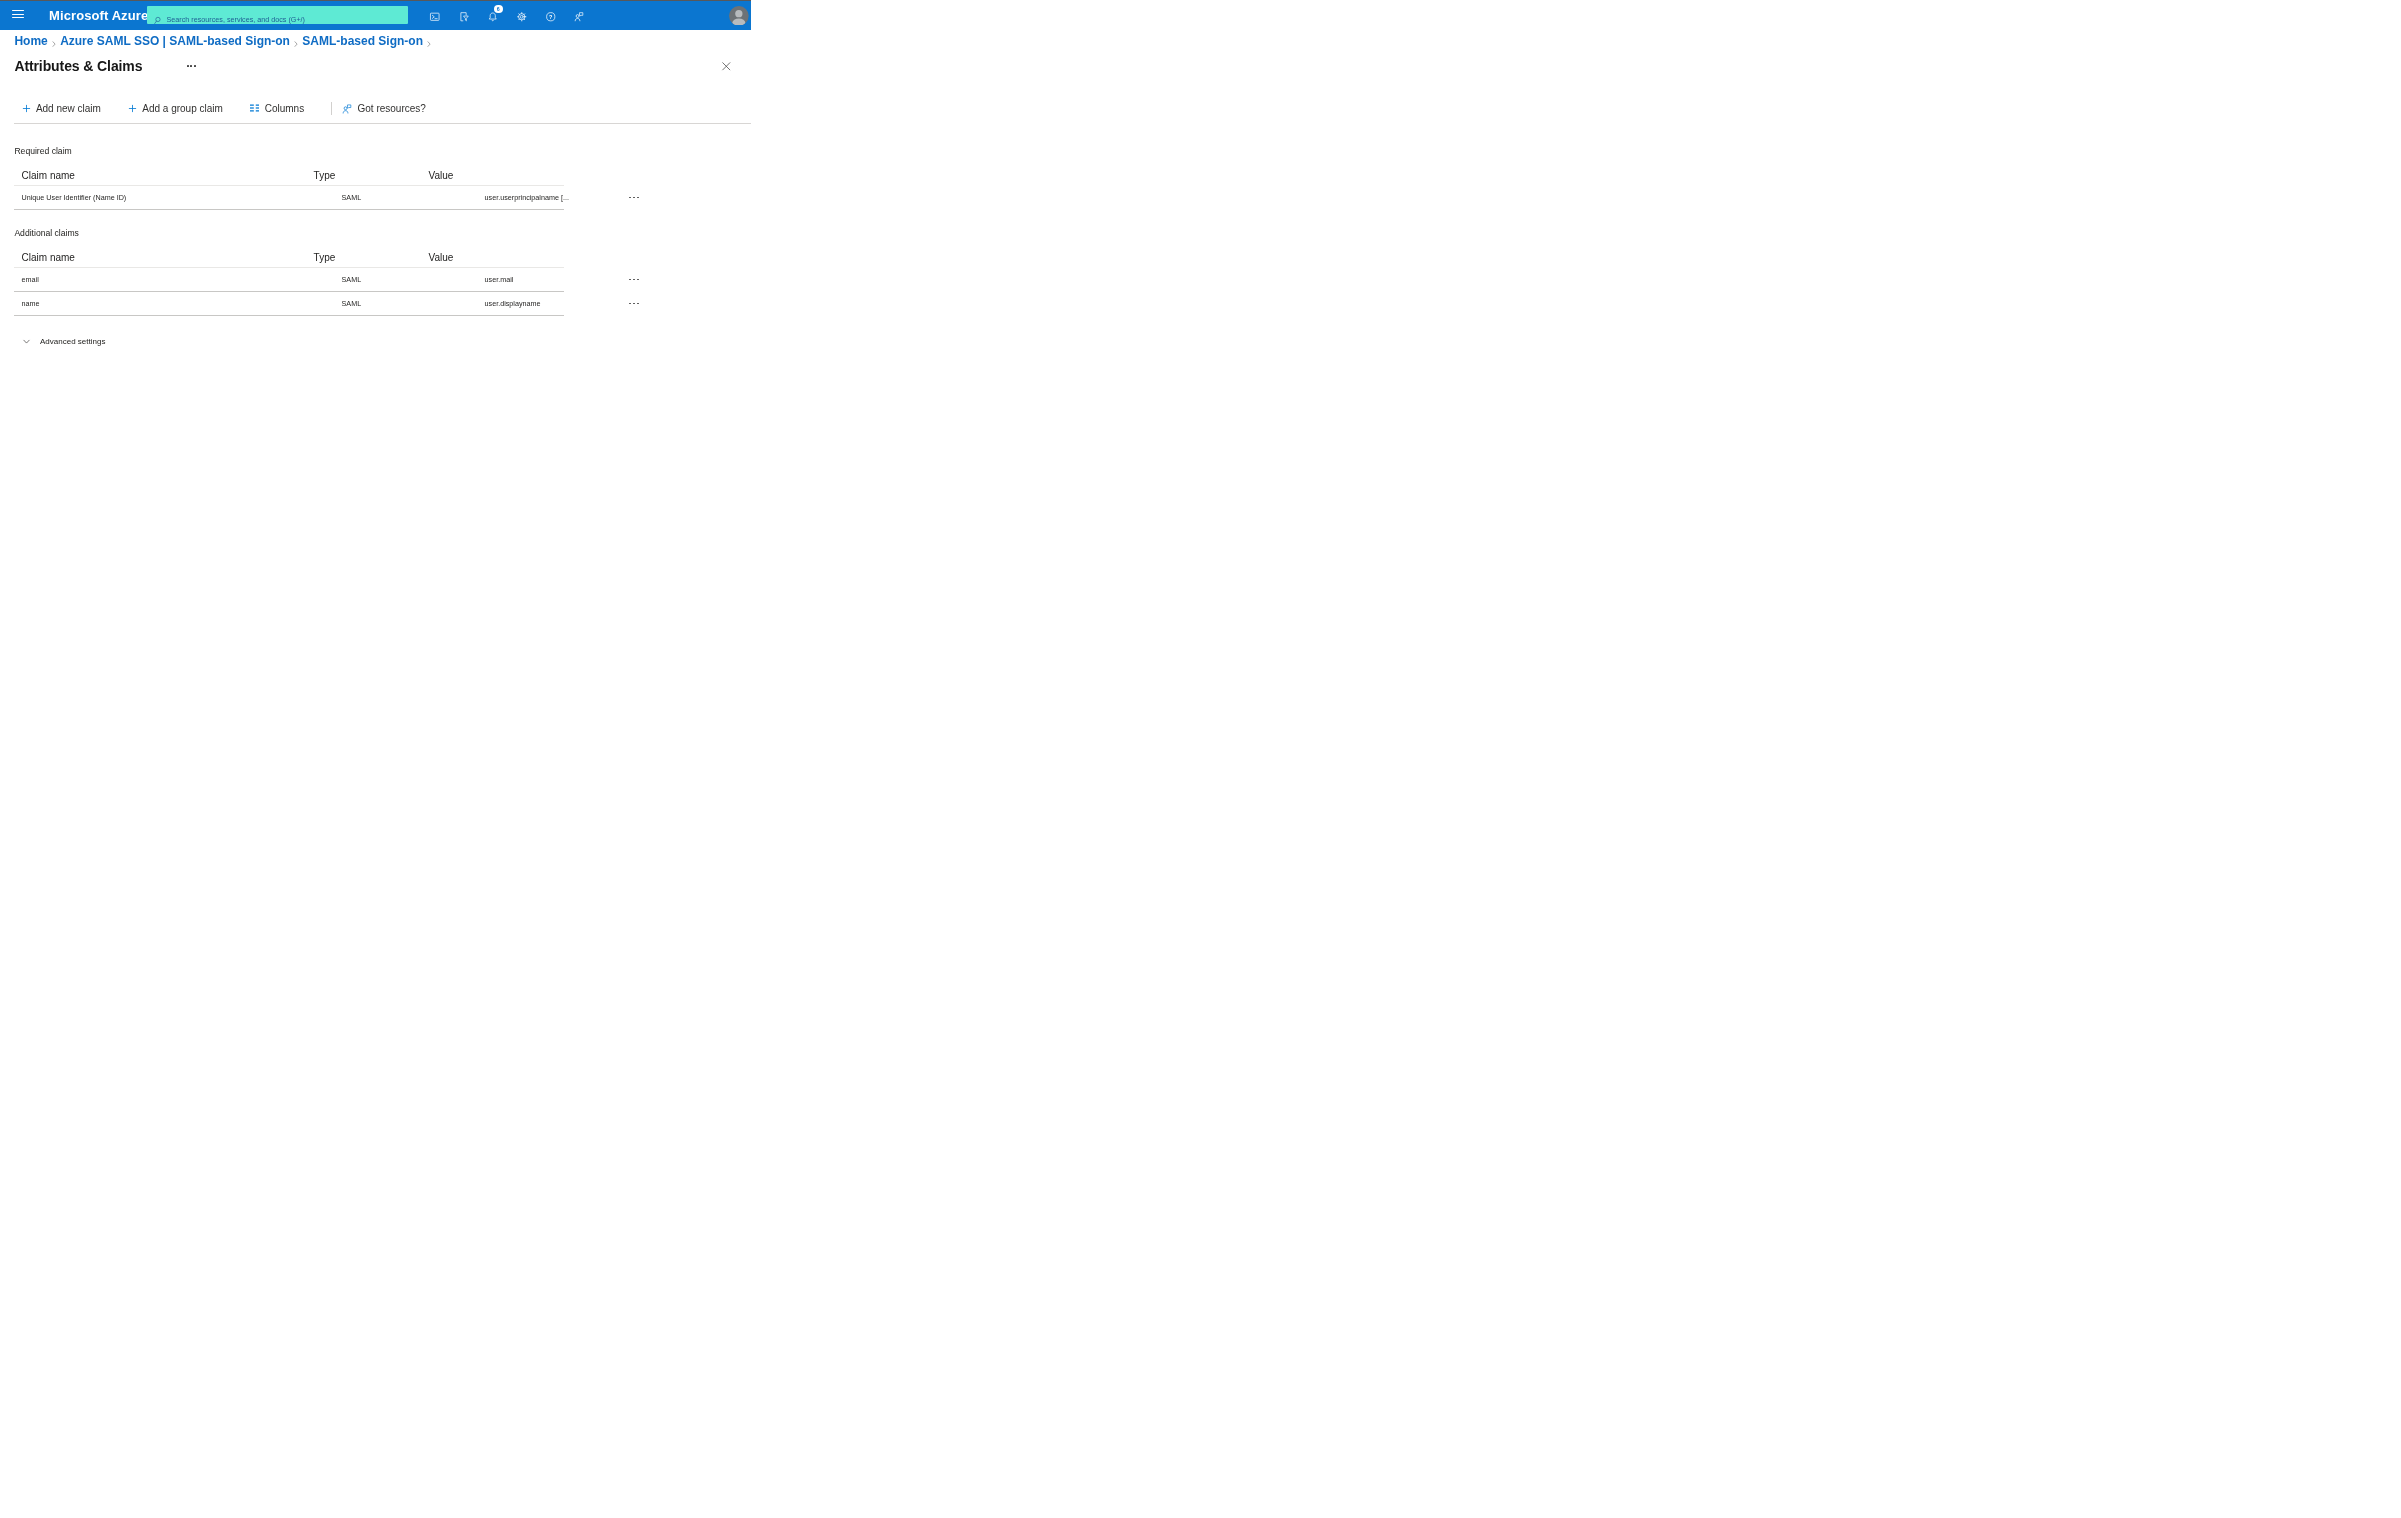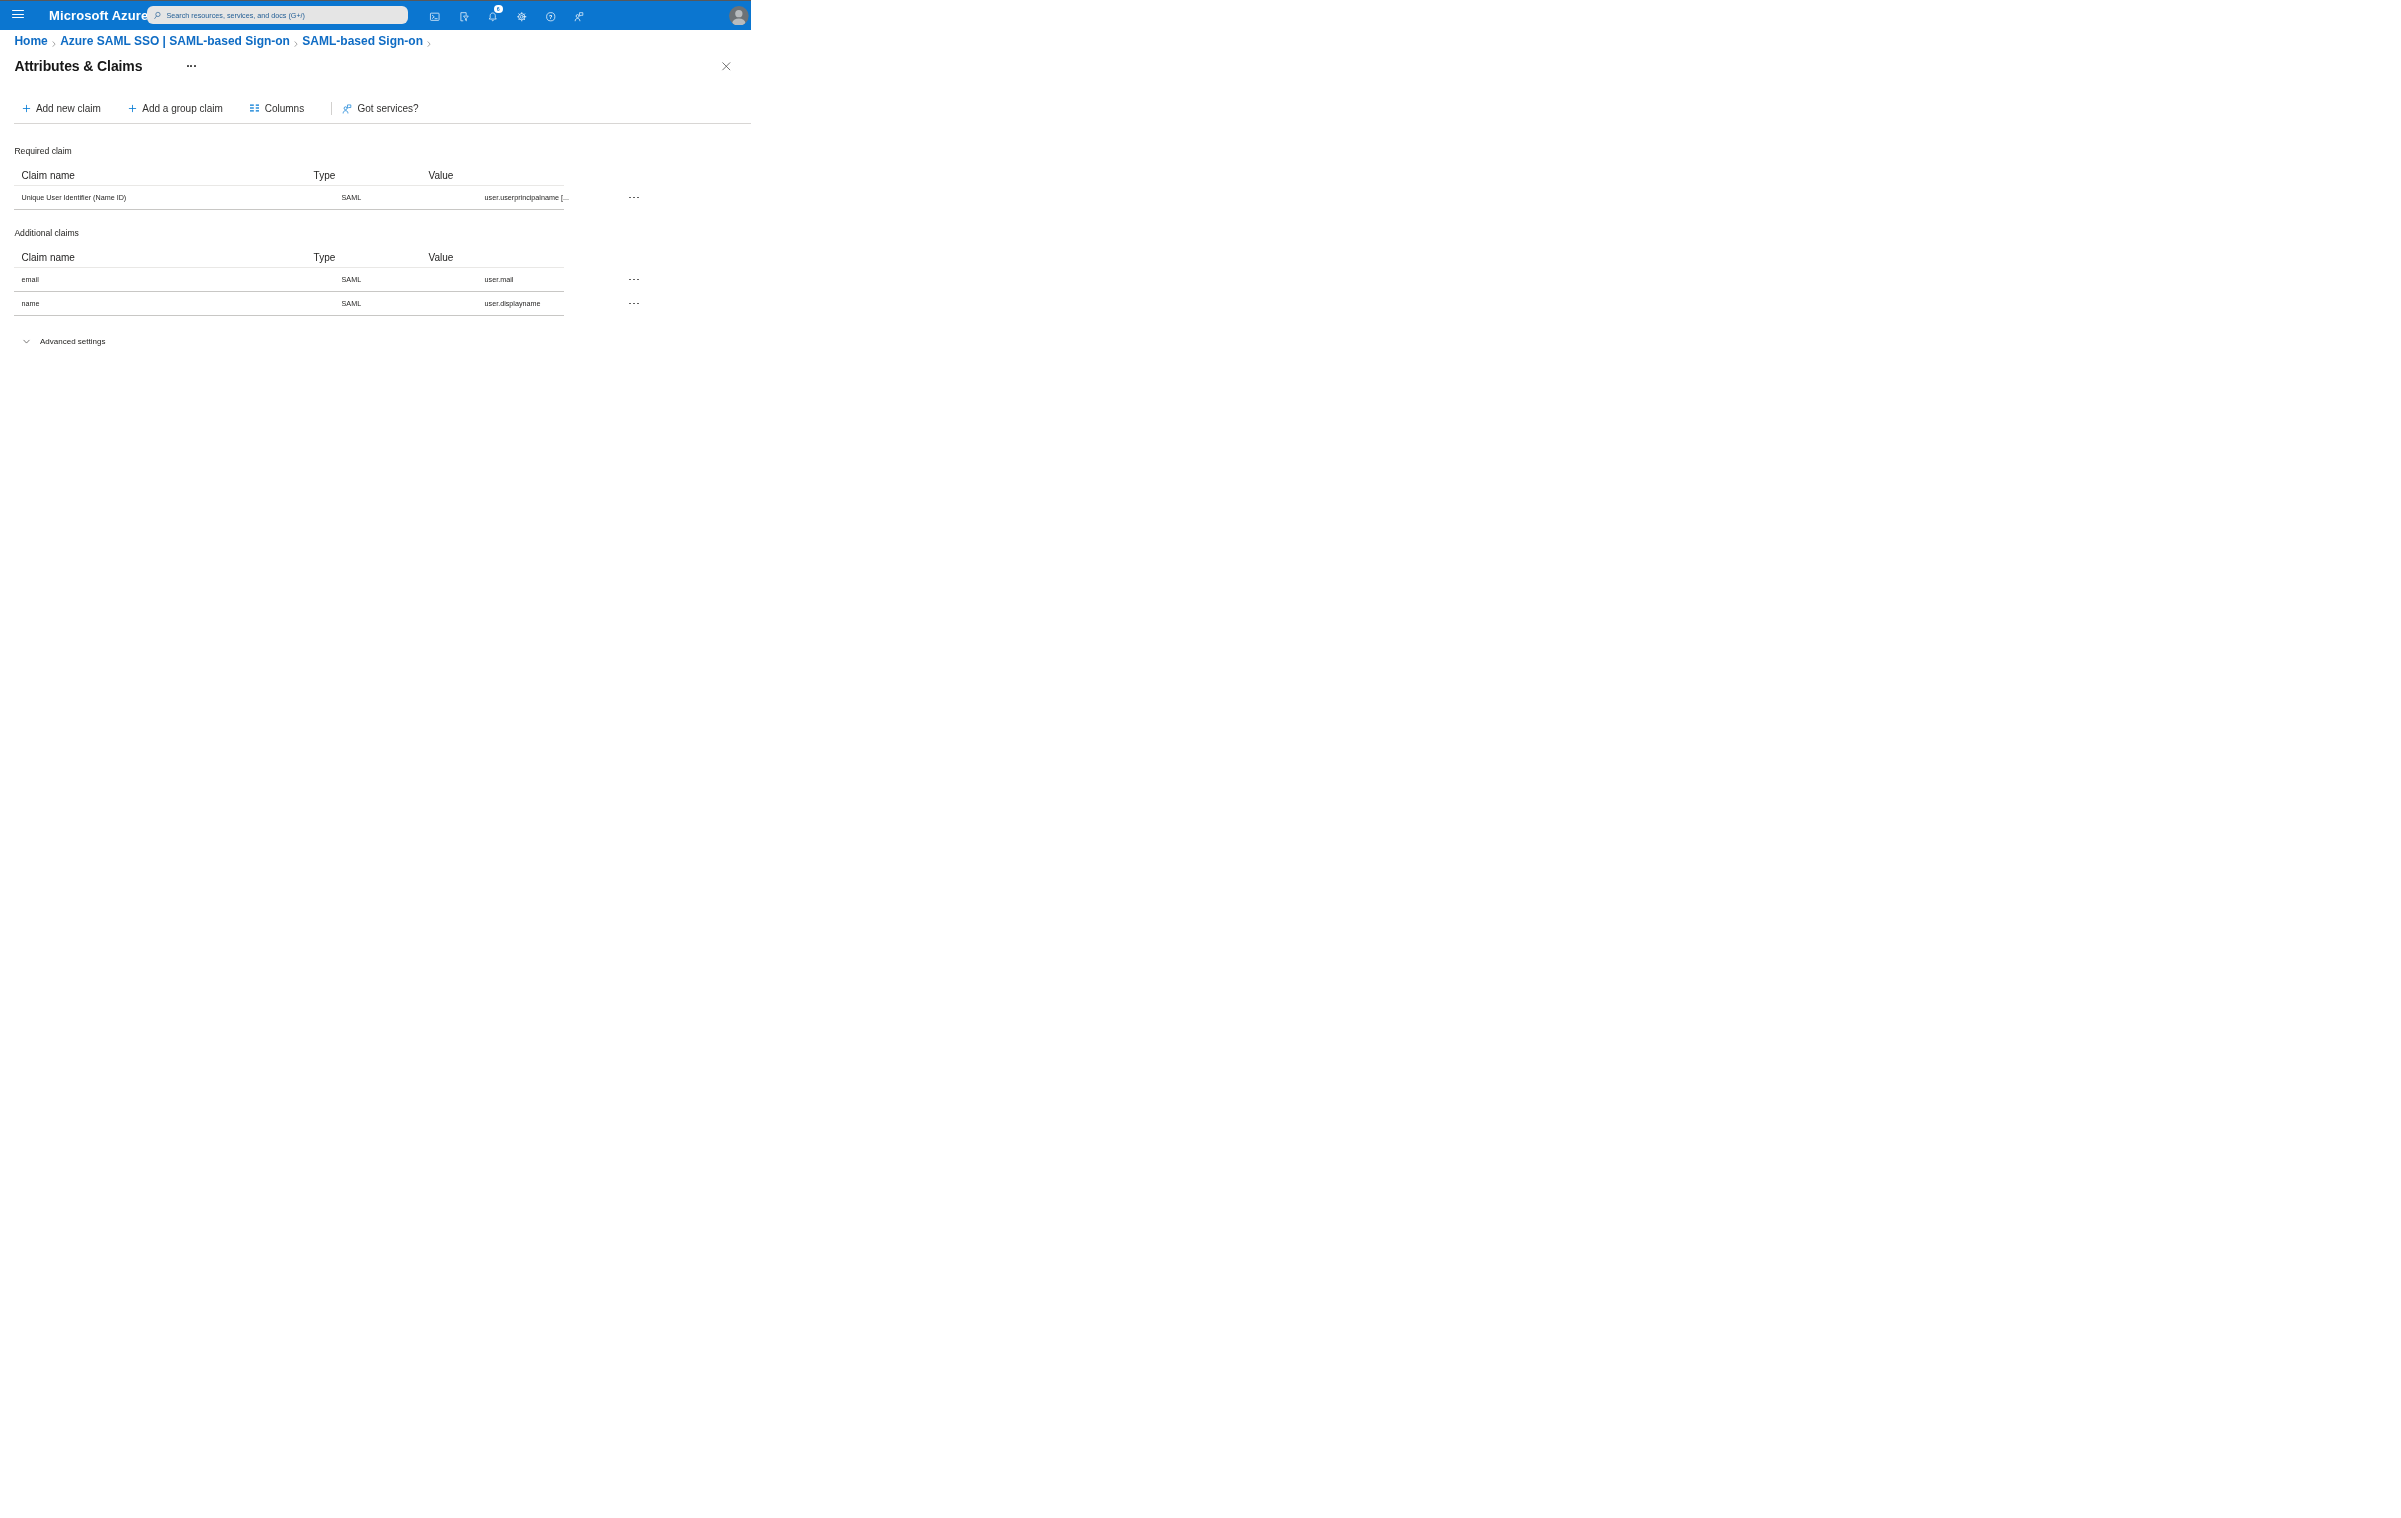--- a/index.html
+++ b/index.html
@@ -8,21 +8,21 @@
   .screen { position:relative; width:751px; height:380px; background:#ffffff; overflow:hidden; }
 
   
   .window-strip { position:absolute; left:0; top:0; width:100%; height:1px; background:#58585a; }
 
   
   .topbar { position:absolute; left:0; top:1px; width:100%; height:29px; background:#0b76d0; }
   .hamburger { position:absolute; left:10.6px; top:8.2px; width:14.4px; height:12.5px; background:transparent; border:none; cursor:pointer; }
   .hamburger span { display:block; width:11.5px; height:1.2px; background:#fff; margin:0 auto 2.5px auto; border-radius:0.5px; }
   .brand { position:absolute; left:49px; top:0; height:29px; display:flex; align-items:center; color:#fff; font-size:13px; font-weight:700; letter-spacing:0.1px; cursor:pointer; }
-  .searchbox { position:absolute; left:147px; top:5.3px; width:261px; height:18px; background:#e5e5e5; border-radius:6px; display:flex; align-items:center; padding:0 4.8px 0 6.2px; }
+  .searchbox { position:absolute; left:147px; top:5.3px; width:261px; height:18px; background:#5eead4; border-radius:1px; display:flex; align-items:flex-end; padding:0 4.8px 0 6.2px; }
   .searchbox svg { flex:0 0 auto; }
   .searchbox input { flex:1; margin-left:4.8px; border:none; outline:none; background:transparent; font-family:"Liberation Sans",sans-serif; font-size:7.2px; color:#1f5c94; }
   .searchbox input::placeholder { color:#1f5c94; opacity:1; }
   .topbar-iconbtn { position:absolute; top:9px; width:11.5px; height:11.5px; background:transparent; border:none; cursor:pointer; padding:0; }
   .badge { position:absolute; left:494px; top:3.8px; width:8.6px; height:8.6px; border-radius:50%; background:#ffffff; color:#0b76d0; font-size:5.3px; font-weight:700; display:flex; align-items:center; justify-content:center; }
   .avatar { position:absolute; left:729px; top:4.8px; width:19.7px; height:19.7px; border-radius:50%; border:none; padding:0; background:transparent; cursor:pointer; }
 
   
   .breadcrumb { position:absolute; left:14.4px; top:37px; height:10.6px; display:flex; align-items:flex-end; font-size:12px; }
   .breadcrumb a { color:#0f6cc4; font-weight:600; text-decoration:none; cursor:pointer; }
@@ -213,21 +213,21 @@
       </svg>
       <span>Columns</span>
     </button>
     <span class="vdiv"></span>
     <button class="tb-btn">
       <svg width="11.5" height="11.5" viewBox="0 0 24 24">
         <circle cx="9.5" cy="11" r="3" fill="none" stroke="#0078d4" stroke-width="1.5"></circle>
         <path d="M4.5 21c0-3 2.2-5 5-5s5 2 5 5" fill="none" stroke="#0078d4" stroke-width="1.5" stroke-linecap="round"></path>
         <path d="M13.5 4h7v5.5h-4.5L14.5 11V9.5h-1z" fill="none" stroke="#0078d4" stroke-width="1.4" stroke-linejoin="round"></path>
       </svg>
-      <span>Got services?</span>
+      <span>Got resources?</span>
     </button>
   </div>
   <div class="toolbar-underline"></div>
 
   <h2 class="section-title required-title">Required claim</h2>
   <div class="claims-table required-table">
     <div class="t-head">
       <div class="c">Claim name</div>
       <div class="c">Type</div>
       <div class="c">Value</div>

